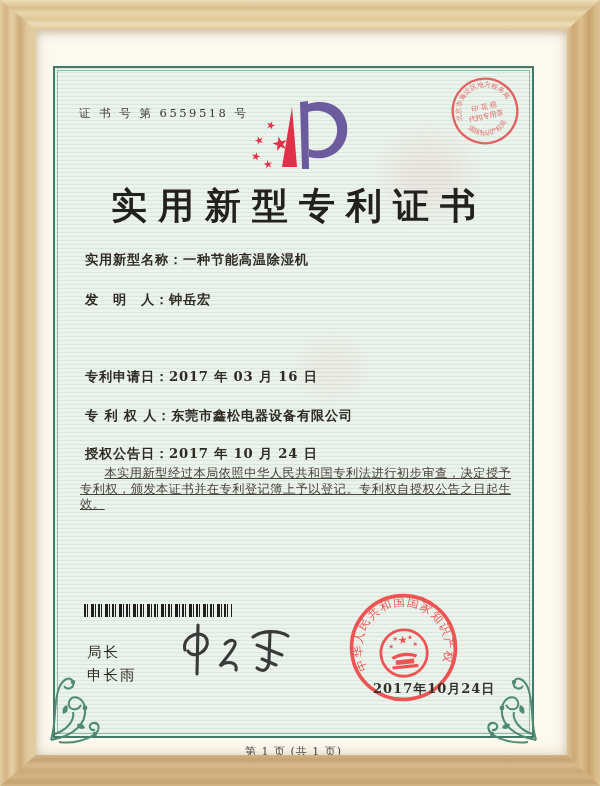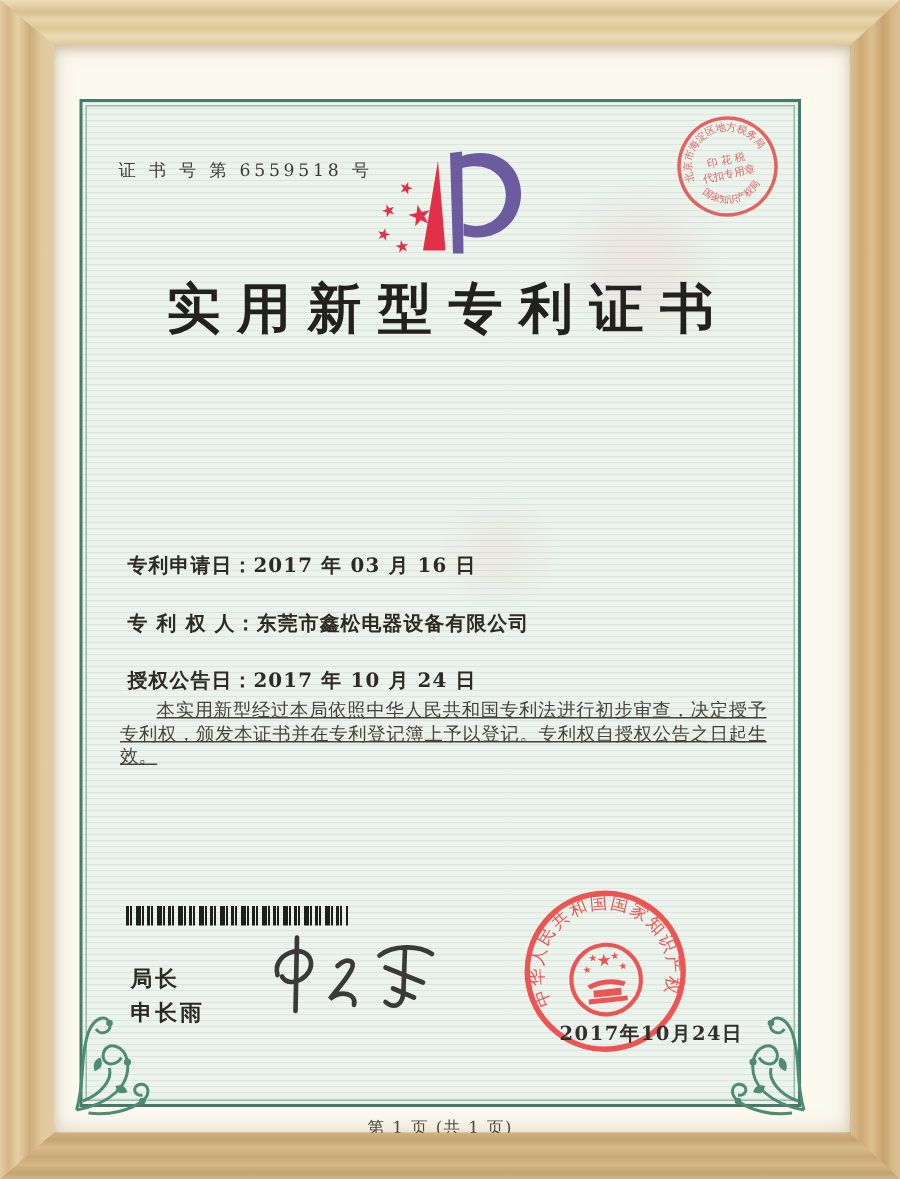--- a/index.html
+++ b/index.html
@@ -46,21 +46,21 @@
   .logo{position:absolute;left:195px;top:22px;}
   .title{position:absolute;left:0;top:114px;width:100%;text-align:center;
     font-size:36px;font-weight:600;letter-spacing:11px;color:#23211d;text-indent:11px;}
   .field-row{position:absolute;left:30px;font-size:13.2px;font-weight:600;color:#2e2a24;letter-spacing:.8px;white-space:nowrap;}
   .f0{top:183px}.f1{top:223px}.f2{top:261px}.f3{top:300px}.f4{top:339px}.f5{top:377px}
   .paras{position:absolute;left:25px;top:398px;width:431px;
     font-size:12.2px;line-height:15.6px;text-align:justify;color:#46413a;letter-spacing:.2px;}
   .paras p{margin:0;text-indent:2em;text-decoration:underline;}
   .barcode{position:absolute;left:29px;top:536px;width:148px;height:13px;
     background:repeating-linear-gradient(90deg,#1e1e1e 0 2px,rgba(0,0,0,0) 2px 3px,#1e1e1e 3px 4px,rgba(0,0,0,0) 4px 7px,#1e1e1e 7px 10px,rgba(0,0,0,0) 10px 11px,#1e1e1e 11px 12px,rgba(0,0,0,0) 12px 14px);}
-  .signer{position:absolute;left:32px;top:573px;font-size:14.5px;font-weight:700;color:#2c2922;line-height:23px;letter-spacing:2px;}
+  .signer{position:absolute;left:32px;top:573px;font-size:14.5px;font-weight:400;color:#2c2922;line-height:23px;letter-spacing:2px;}
   .signature{position:absolute;left:112px;top:552px;z-index:3;}
   .office-seal{position:absolute;left:291px;top:522px;transform:rotate(-6deg);opacity:.92;z-index:2;}
   .tax-stamp{position:absolute;left:393px;top:6px;transform:rotate(-12deg);opacity:.88;z-index:4;}
   .issue-date{position:absolute;left:295px;top:612px;font-size:13px;color:#33302b;letter-spacing:1px;z-index:3;font-weight:700;margin-left:23px;}
   .footer{position:absolute;left:0;top:676px;width:100%;text-align:center;font-size:11px;color:#4c473e;letter-spacing:1px;}
   .flourish{position:absolute;z-index:4;}
   .fl-left{left:-12px;bottom:-12px;}
   .fl-right{right:-12px;bottom:-12px;transform:scaleX(-1);}
   svg text{font-family:"DejaVu Serif","Liberation Serif",serif;}
 </style>
@@ -95,20 +95,22 @@
       </defs>
       <circle cx="55" cy="55" r="48" fill="none" stroke="#e05050" stroke-width="3.5"></circle>
       <text font-size="10" fill="#e05050"><textPath href="#taxTop" startOffset="2">北京市海淀区地方税务局</textPath></text>
       <text font-size="9.5" fill="#e05050"><textPath href="#taxBot" startOffset="6">国家知识产权局</textPath></text>
       <text x="55" y="52" font-size="10.5" fill="#e05050" text-anchor="middle">印 花 税</text>
       <text x="55" y="66" font-size="10.5" fill="#e05050" text-anchor="middle">代扣专用章</text>
     </svg>
 
     <div class="title">实用新型专利证书</div>
 
+    <div class="field-row f0"><span>实用新型名称：</span><span>一种节能高温除湿机</span></div>
+    <div class="field-row f1"><span>发　明　人：</span><span>钟岳宏</span></div>
     <div class="field-row f3"><span>专利申请日：</span><span>2017 年 03 月 16 日</span></div>
     <div class="field-row f4"><span>专 利 权 人：</span><span>东莞市鑫松电器设备有限公司</span></div>
     <div class="field-row f5"><span>授权公告日：</span><span>2017 年 10 月 24 日</span></div>
 
     <div class="paras">
       <p>本实用新型经过本局依照中华人民共和国专利法进行初步审查，决定授予专利权，颁发本证书并在专利登记簿上予以登记。专利权自授权公告之日起生效。</p>
     </div>
 
     <div class="barcode"></div>
 

